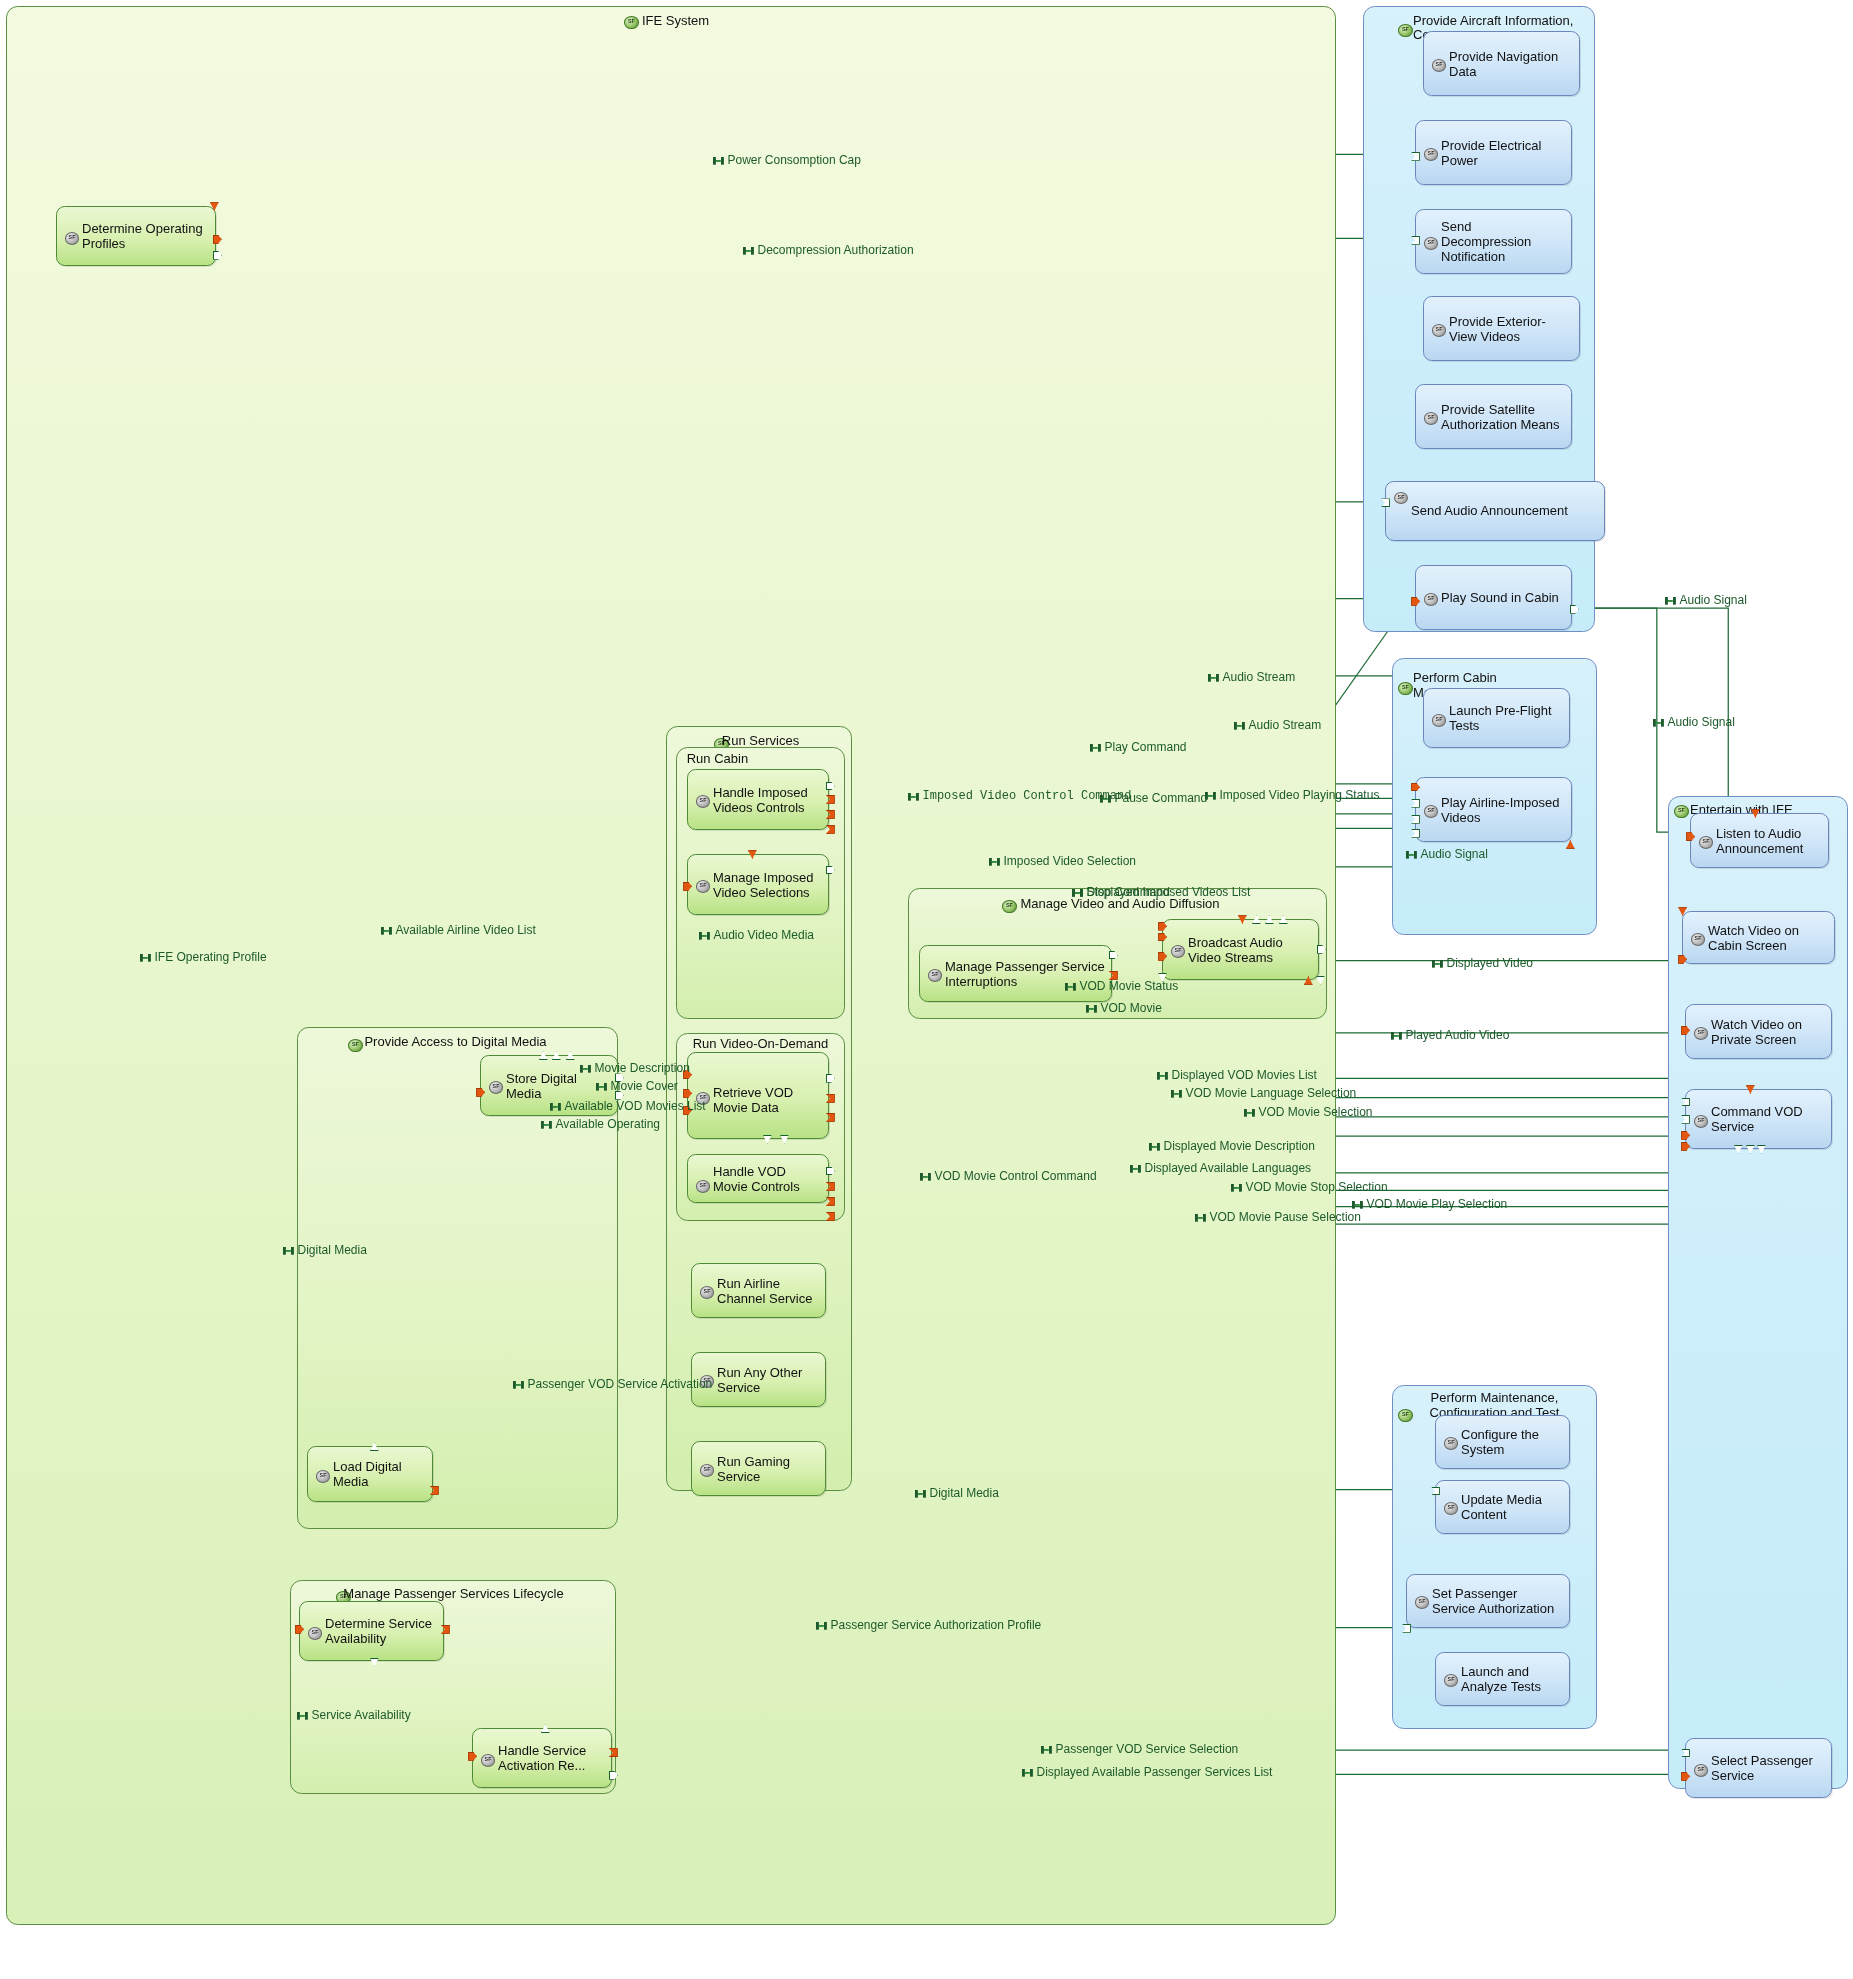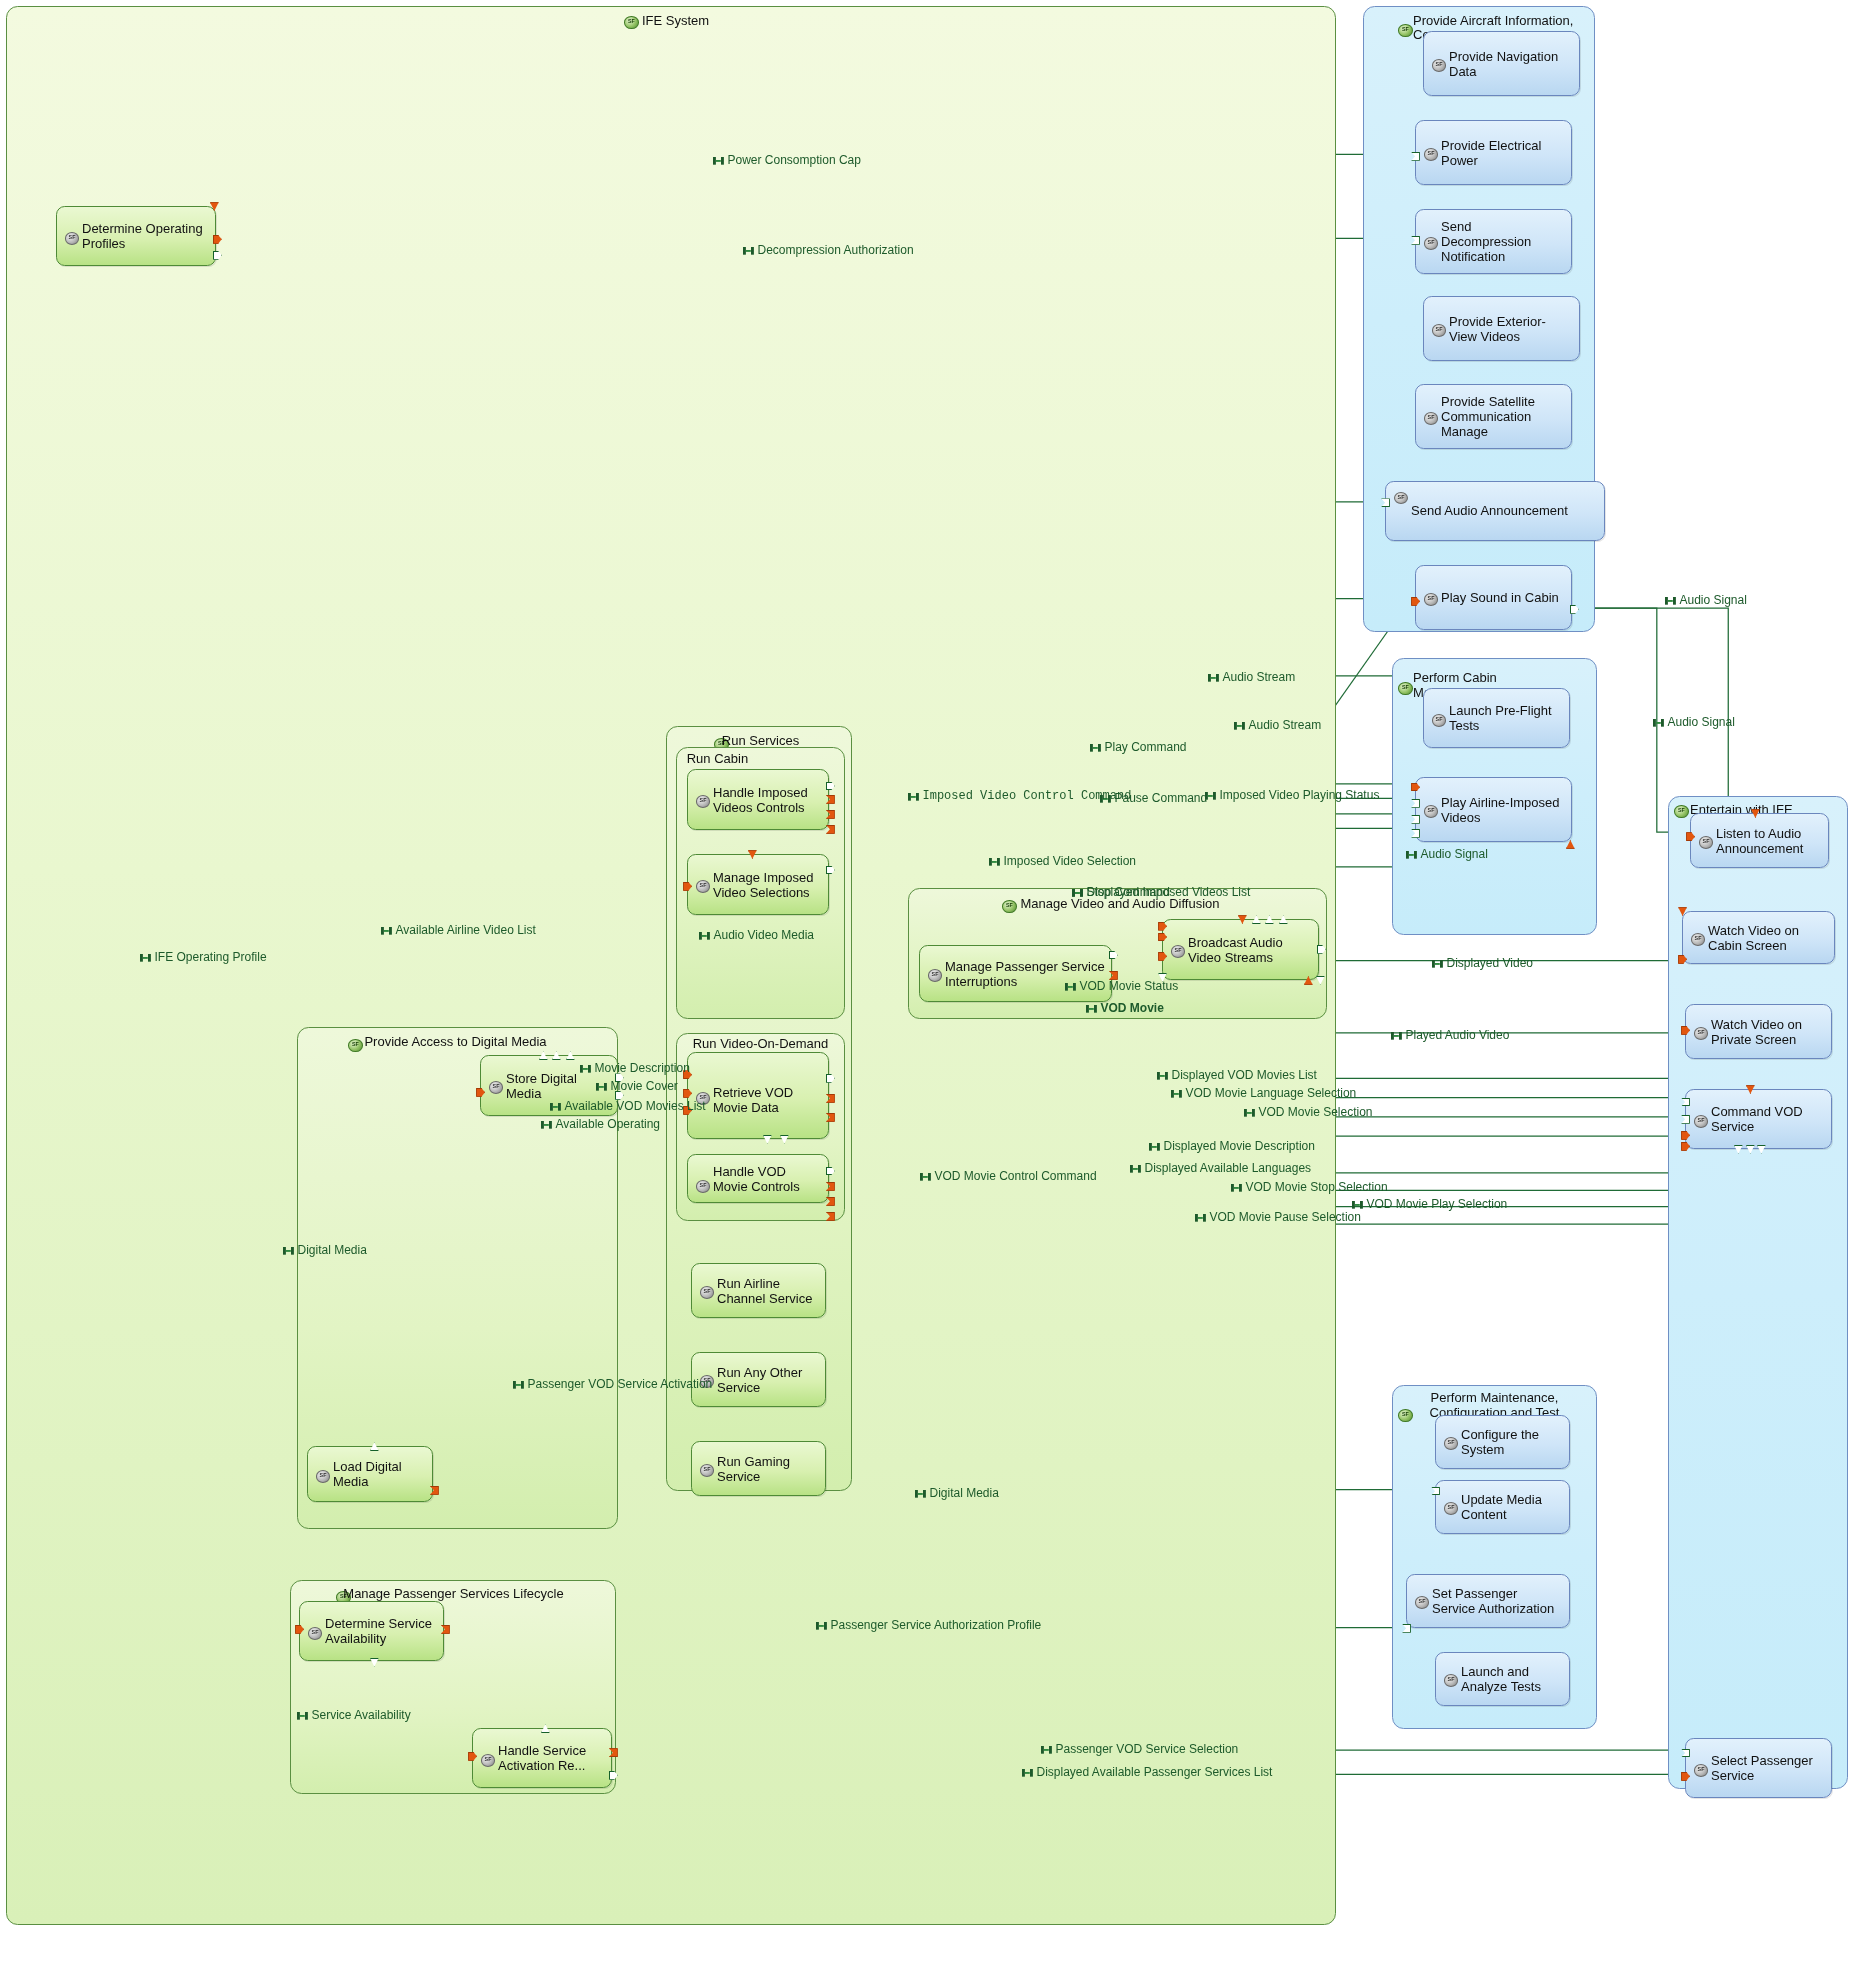--- a/index.html
+++ b/index.html
@@ -208,21 +208,21 @@
     <span class="port green sock-l" style="left:-4.8px;top:26px;"></span>
   </div>
 
   <div class="fn blue" style="left:1423px;top:296px;width:157px;height:65px;">
     <span class="sf" style="left:7.7px;top:27px;">SF</span>
     <div class="fn-label">Provide Exterior-View Videos</div>
   </div>
 
   <div class="fn blue" style="left:1415px;top:384px;width:157px;height:65px;">
     <span class="sf" style="left:7.7px;top:27px;">SF</span>
-    <div class="fn-label">Provide Satellite Communication Manage</div>
+    <div class="fn-label">Provide Satellite Authorization Means</div>
   </div>
 
   <div class="fn blue" style="left:1385px;top:481px;width:220px;height:60px;">
     <span class="sf" style="left:7.7px;top:9.7px;">SF</span>
     <div class="fn-label" style="top:21px;transform:none;">Send Audio Announcement</div>
     <span class="port green sock-l" style="left:-4.8px;top:16.4px;"></span>
   </div>
 
   <div class="fn blue" style="left:1415px;top:565px;width:157px;height:65px;">
     <span class="sf" style="left:7.7px;top:27px;">SF</span>
@@ -474,21 +474,21 @@
       <div class="xl" style="left: 1090px; top: 741px;">Play Command</div>
       <div class="xl" style="left: 1100px; top: 792px;">Pause Command</div>
       <div class="xl" style="left: 908px; top: 790px; font-family: Liberation Mono, monospace;">Imposed Video Control Command</div>
       <div class="xl" style="left: 1205px; top: 789px;">Imposed Video Playing Status</div>
       <div class="xl" style="left: 989px; top: 855px;">Imposed Video Selection</div>
       <div class="xl" style="left: 381px; top: 924px;">Available Airline Video List</div>
       <div class="xl" style="left: 699px; top: 929px;">Audio Video Media</div>
       <div class="xl" style="left: 1072px; top: 886px;">Displayed Imposed Videos List</div>
       <div class="xl" style="left: 1072px; top: 886px;">Stop Command</div>
       <div class="xl" style="left: 1065px; top: 980px;">VOD Movie Status</div>
-      <div class="xl" style="left: 1086px; top: 1002px; font-weight: bold;">VOD Movie</div>
+      <div class="xl" style="left: 1086px; top: 1002px;">VOD Movie</div>
       <div class="xl" style="left: 1432px; top: 957px;">Displayed Video</div>
       <div class="xl" style="left: 1391px; top: 1029px;">Played Audio Video</div>
       <div class="xl" style="left: 580px; top: 1062px;">Movie Description</div>
       <div class="xl" style="left: 596px; top: 1080px;">Movie Cover</div>
       <div class="xl" style="left: 550px; top: 1100px;">Available VOD Movies List</div>
       <div class="xl" style="left: 541px; top: 1118px;">Available Operating</div>
       <div class="xl" style="left: 283px; top: 1244px;">Digital Media</div>
       <div class="xl" style="left: 915px; top: 1487px;">Digital Media</div>
       <div class="xl" style="left: 1157px; top: 1069px;">Displayed VOD Movies List</div>
       <div class="xl" style="left: 1171px; top: 1087px;">VOD Movie Language Selection</div>

